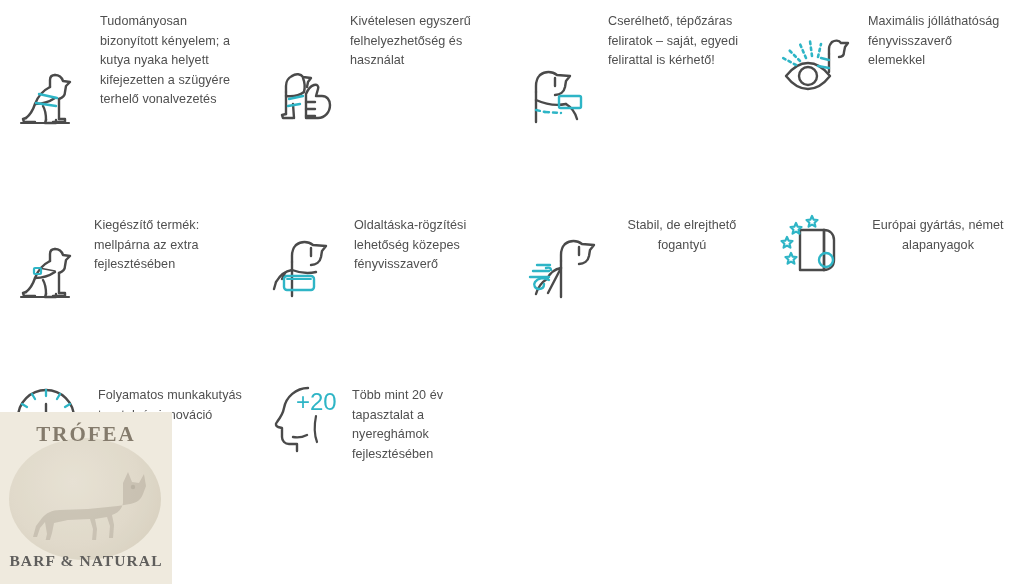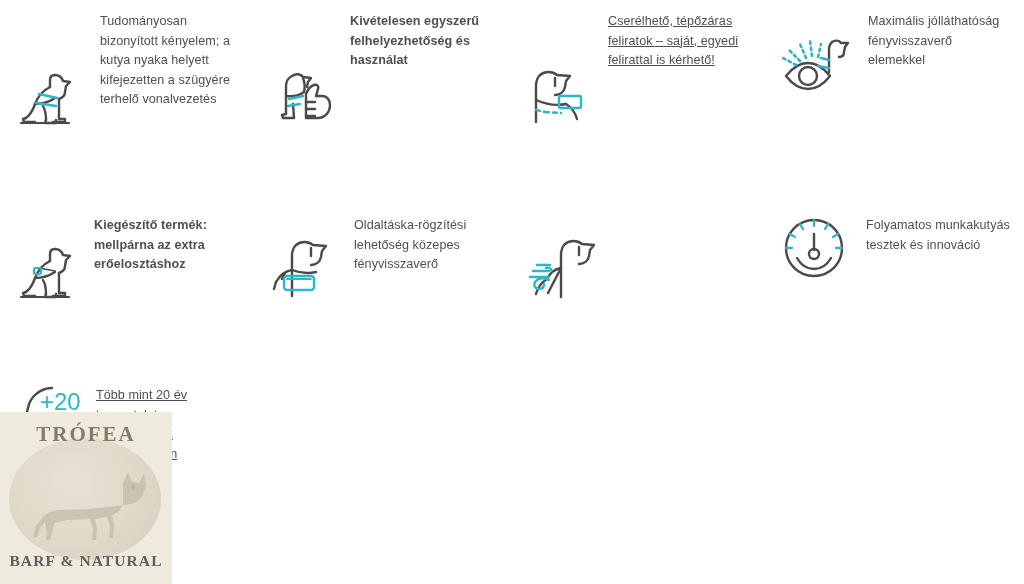--- a/index.html
+++ b/index.html
@@ -56,23 +56,23 @@
     font-size: 12.6px;
     line-height: 19.5px;
     color: #4f4f4f;
     letter-spacing: 0.05px;
     text-align: left;
   }
   .caption.center { text-align: center; }
 
   
   .c1 .caption { padding-left: 16px; padding-right: 4px; }
-  .c2 .caption { padding-left: 10px; padding-right: 2px; font-weight: bold; }
+  .c2 .caption { padding-left: 10px; padding-right: 2px; }
   .c3 .caption { padding-left: 14px; padding-right: 4px; }
-  .c4 .caption { padding-left: 12px; padding-right: 4px; text-decoration: underline; }
+  .c4 .caption { padding-left: 12px; padding-right: 4px; }
 
   
   #watermark {
     position: absolute;
     left: 0;
     top: 412px;
     width: 172px;
     height: 172px;
     overflow: hidden;
     background: #efeade;
@@ -223,21 +223,21 @@
         <path d="M42 29 c-6 3 -12 9 -15 17 c-2 6 -5 11 -9 14"></path>
         <path d="M18 60 l-3 1 1 3 11 0"></path>
         <path d="M27 46 c6 0 14 -2 20 -6"></path>
         <path d="M35 48 c3 5 3 9 3 14"></path>
         <path d="M38 62 l-1 3 11 0 0 -3"></path>
         <path d="M13 65 l48 0" stroke-width="2.2"></path>
         <path d="M31 36 l16 3" stroke-width="1.6"></path>
         <rect x="26" y="36" width="7" height="6" rx="1" stroke="#2eb5c6" stroke-width="2.2"></rect>
       </svg>
     </div>
-    <div class="caption">Kiegészítő termék: mellpárna az extra erőelosztáshoz</div>
+    <div class="caption">Kiegészítő termék: mellpárna az extra fejlesztésében</div>
   </div>
 
   <div class="cell r2 c3">
     <div class="icon-wrap">
       <svg width="76" height="76" viewBox="0 0 76 76" fill="none" stroke="#4a4a4a" stroke-width="2.4" stroke-linecap="round" stroke-linejoin="round">
         <path d="M32 13 c5 -4 12 -4 17 0 l13 1 -4 5 -1 6 c-1 5 -5 8 -10 8"></path>
         <path d="M32 13 c-3 3 -4 7 -4 11 l0 6"></path>
         <path d="M47 16 l0 8"></path>
         <path d="M28 30 l0 34"></path>
         <path d="M28 38 c-6 1 -12 5 -16 12"></path>
@@ -263,23 +263,41 @@
         <path d="M27 47 c-5 3 -9 8 -11 15"></path>
         <g stroke="#2eb5c6">
           <path d="M29 48 c-5 -3 -11 -2 -14 2 c-2 3 0 7 4 7 c3 0 5 -2 5 -5"></path>
           <path d="M13 39 l16 0"></path>
           <path d="M10 45 l19 0"></path>
           <path d="M17 33 l13 0"></path>
           <path d="M26 36 c3 -1 5 0 5 2"></path>
         </g>
       </svg>
     </div>
-  </div>
-
-
+    <div class="caption center">Stabil, de elrejthető fogantyú</div>
+  </div>
+
+
+  <div class="cell r3 c2">
+    <div class="icon-wrap">
+      <svg width="76" height="76" viewBox="0 0 76 76" fill="none" stroke="#4a4a4a" stroke-width="2.4" stroke-linecap="round" stroke-linejoin="round">
+        <path d="M24 20 l24 0 0 40 -24 0 z"></path>
+        <path d="M48 20 c6 0 10 4 10 10 l0 20 c0 6 -4 10 -10 10"></path>
+        <path d="M48 20 l0 40"></path>
+        <circle cx="50" cy="50" r="7" stroke="#2eb5c6"></circle>
+        <g stroke="#2eb5c6" stroke-width="2.2">
+          <path d="M36 6 l1.6 3.6 3.9 .4 -2.9 2.7 .8 3.9 -3.4 -2 -3.4 2 .8 -3.9 -2.9 -2.7 3.9 -.4 z"></path>
+          <path d="M20 13 l1.6 3.6 3.9 .4 -2.9 2.7 .8 3.9 -3.4 -2 -3.4 2 .8 -3.9 -2.9 -2.7 3.9 -.4 z"></path>
+          <path d="M11 27 l1.6 3.6 3.9 .4 -2.9 2.7 .8 3.9 -3.4 -2 -3.4 2 .8 -3.9 -2.9 -2.7 3.9 -.4 z"></path>
+          <path d="M15 43 l1.6 3.6 3.9 .4 -2.9 2.7 .8 3.9 -3.4 -2 -3.4 2 .8 -3.9 -2.9 -2.7 3.9 -.4 z"></path>
+        </g>
+      </svg>
+    </div>
+    <div class="caption center">Európai gyártás, német alapanyagok</div>
+  </div>
 
   <div class="cell r3 c3">
     <div class="icon-wrap">
       <svg width="76" height="76" viewBox="0 0 76 76" fill="none" stroke="#4a4a4a" stroke-width="2.4" stroke-linecap="round" stroke-linejoin="round">
         <circle cx="38" cy="38" r="28"></circle>
         <path d="M38 24 l0 16"></path>
         <circle cx="38" cy="44" r="5"></circle>
         <path d="M21 48 c4 7 10 11 17 11 c7 0 13 -4 17 -11"></path>
         <g stroke="#2eb5c6" stroke-width="2.3">
           <path d="M38 10 l0 6"></path>

